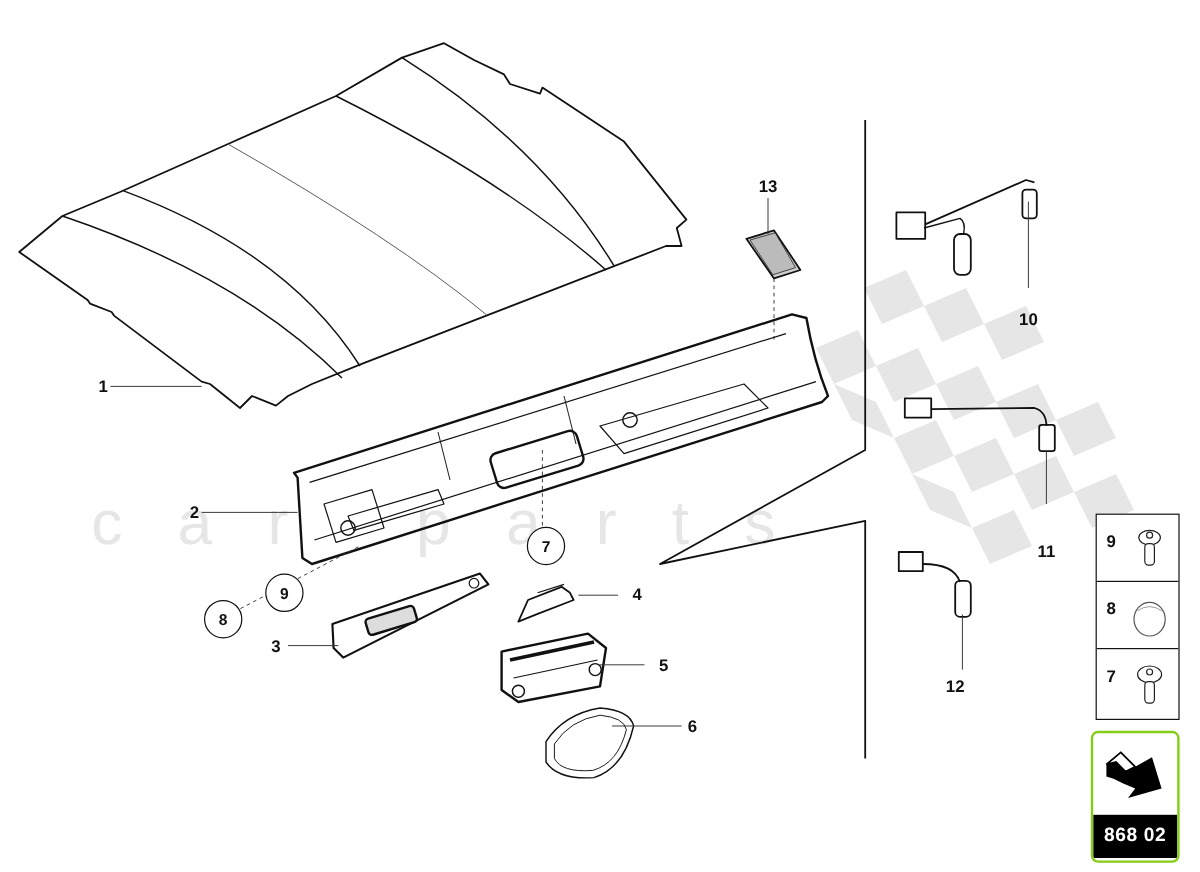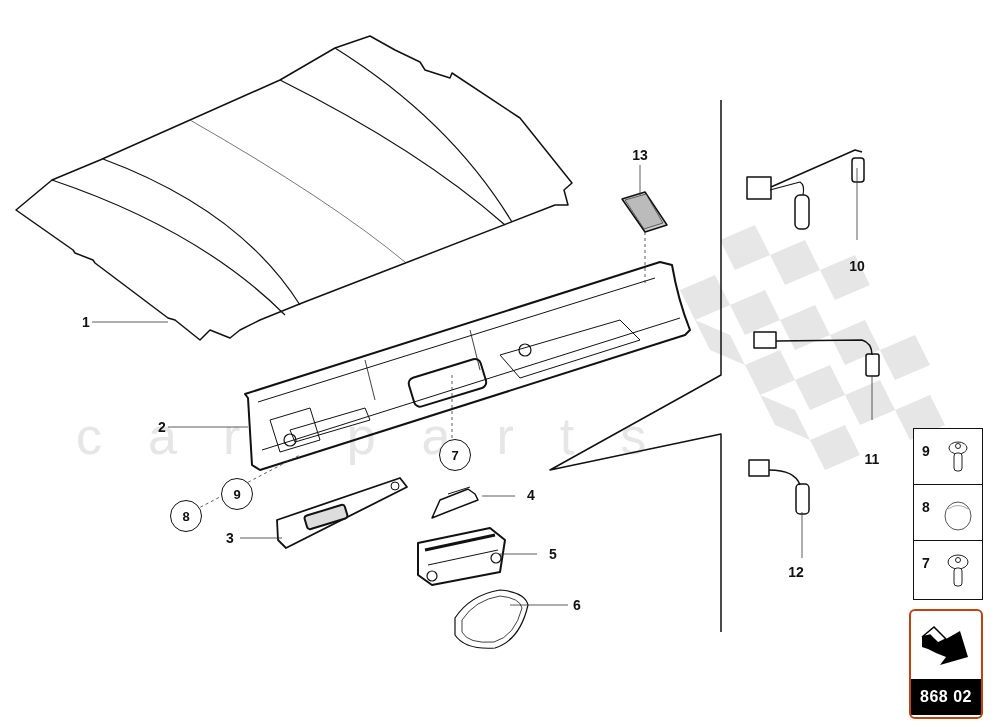--- a/index.html
+++ b/index.html
@@ -15,21 +15,21 @@
   .circle-num { position: absolute; width: 30px; height: 30px; border: 1.5px solid #111; border-radius: 50%;
                 background: #fff; display: flex; align-items: center; justify-content: center;
                 font-size: 13px; font-weight: bold; color: #111; z-index: 3; transform: translate(-50%, -50%); }
   .legend-box { position: absolute; left: 913px; top: 428px; width: 68px; height: 170px;
                 border: 1.5px solid #111; background: #fff; z-index: 3; }
   .legend-cell { position: relative; height: 56px; border-bottom: 1.5px solid #111; box-sizing: border-box; }
   .legend-cell:last-child { border-bottom: none; height: 57px; }
   .legend-label { position: absolute; left: 8px; top: 14px; font-size: 14px; font-weight: bold; color: #111; }
   .legend-icon { position: absolute; left: 28px; top: 8px; }
   .page-badge { position: absolute; left: 909px; top: 609px; width: 70px; height: 106px;
-                border: 2px solid #c2410c; border-radius: 6px; overflow: hidden; z-index: 3; background: #fff; }
+                border: 2px solid #84cc16; border-radius: 6px; overflow: hidden; z-index: 3; background: #fff; }
   .page-badge .arrow-area { height: 68px; display: flex; align-items: center; justify-content: center; }
   .page-badge .code { height: 36px; background: #000; color: #fff; font-size: 16px; font-weight: bold;
                       display: flex; align-items: center; justify-content: center; letter-spacing: 0.5px; }
   svg.drawing { position: absolute; left: 0; top: 0; z-index: 2; }
   svg.flags { position: absolute; left: 0; top: 0; z-index: 1; }
 </style>
 </head>
 <body>
 
 <div id="canvas">

